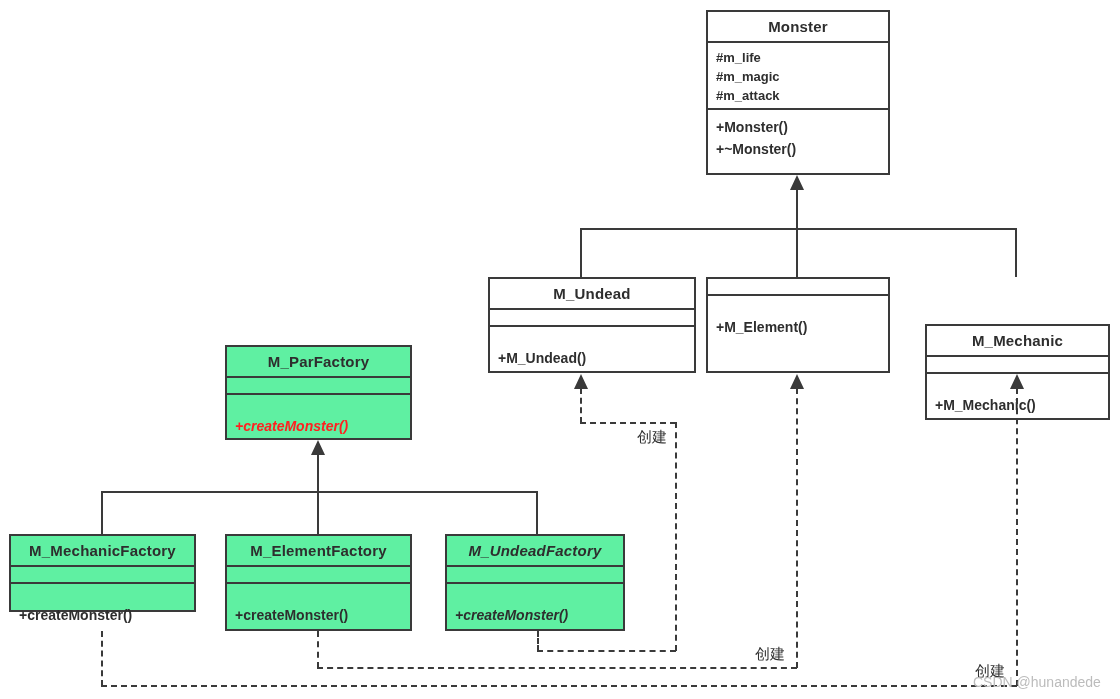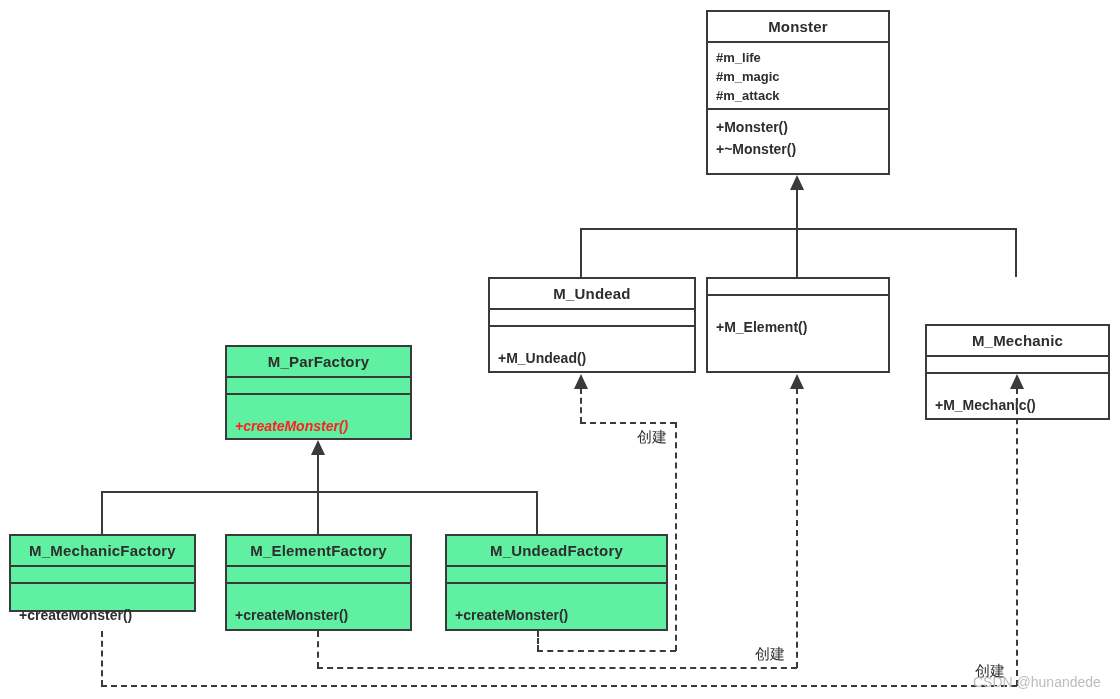--- a/index.html
+++ b/index.html
@@ -124,21 +124,21 @@
   </div>
 
   <div class="uml-class green" style="left:225px;top:534px;width:187px;height:97px;">
     <div class="uml-title">M_ElementFactory</div>
     <div class="uml-attrs empty"></div>
     <div class="uml-methods single">
       <div class="m">+createMonster()</div>
     </div>
   </div>
 
-  <div class="uml-class green" style="left:445px;top:534px;width:223px;height:97px;">
+  <div class="uml-class green" style="left:445px;top:534px;width:180px;height:97px;font-style:italic;">
     <div class="uml-title">M_UndeadFactory</div>
     <div class="uml-attrs empty"></div>
     <div class="uml-methods single">
       <div class="m">+createMonster()</div>
     </div>
   </div>
 
   <div>
     <div class="arrow-up" style="left:790px;top:175px;"></div>
     <div class="line-v" style="left:796px;top:188px;height:89px;"></div>

